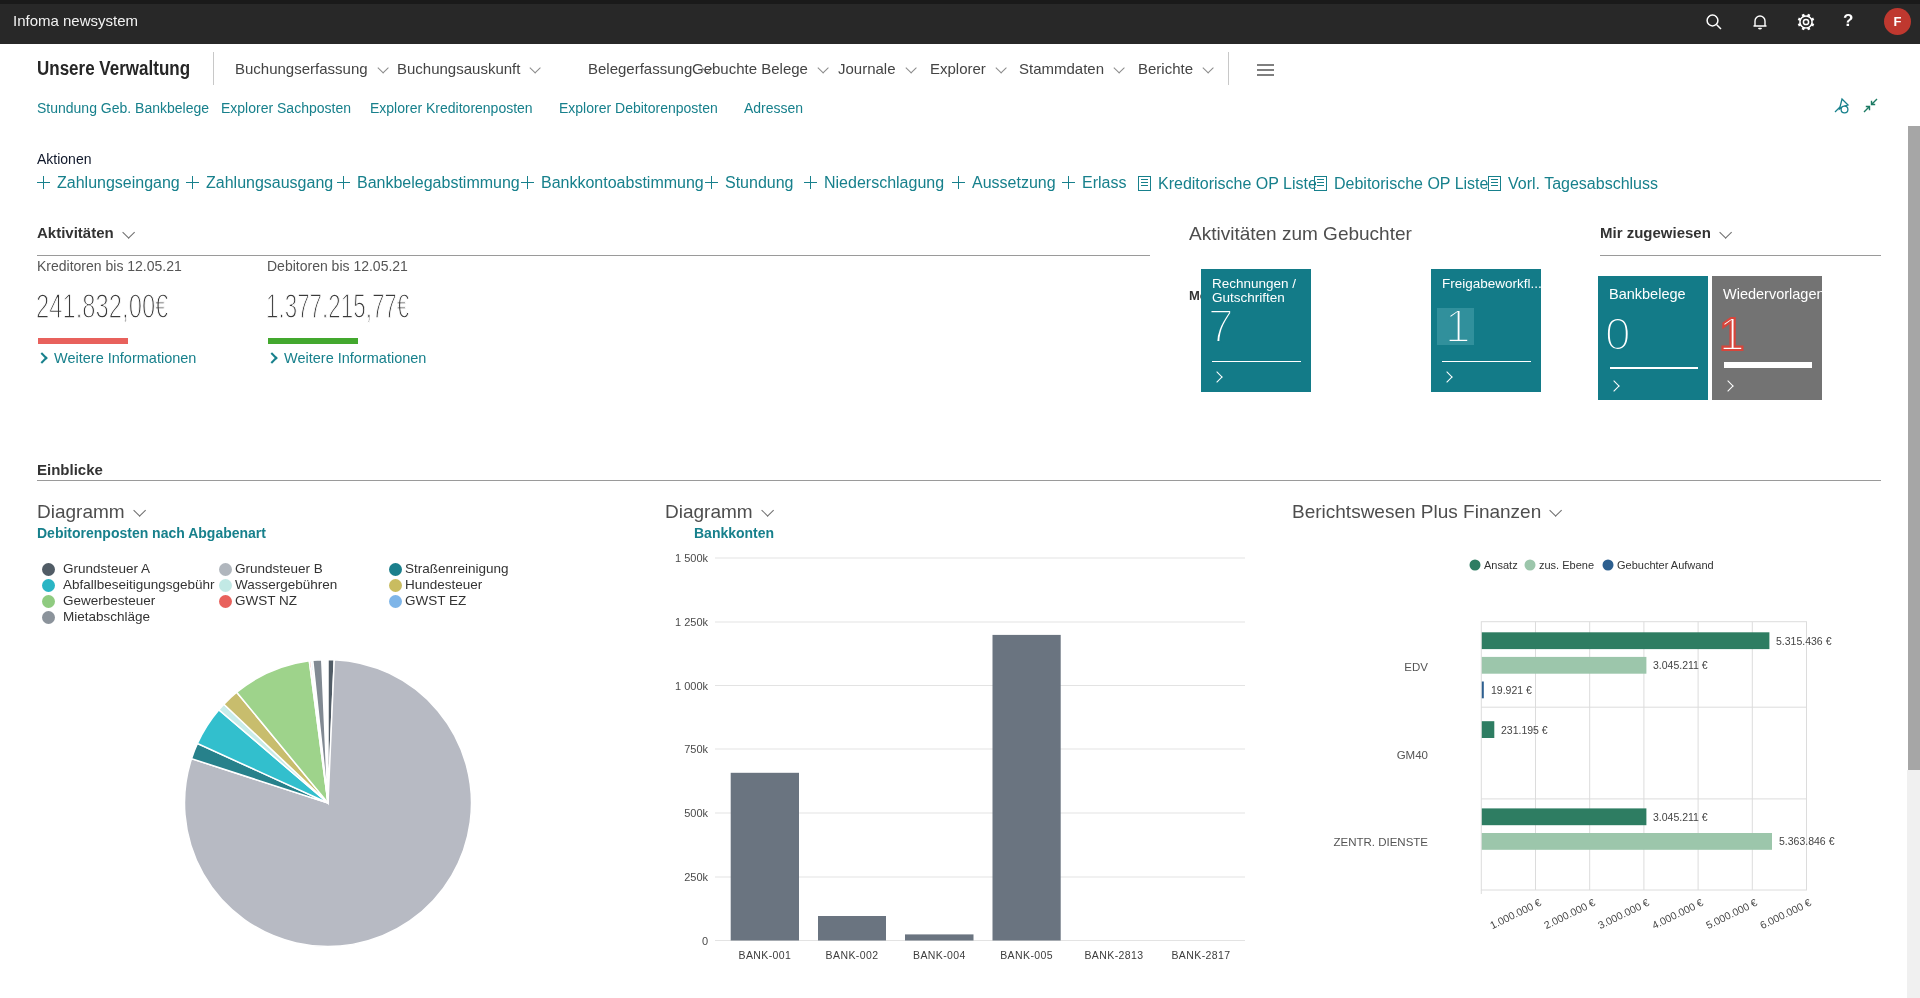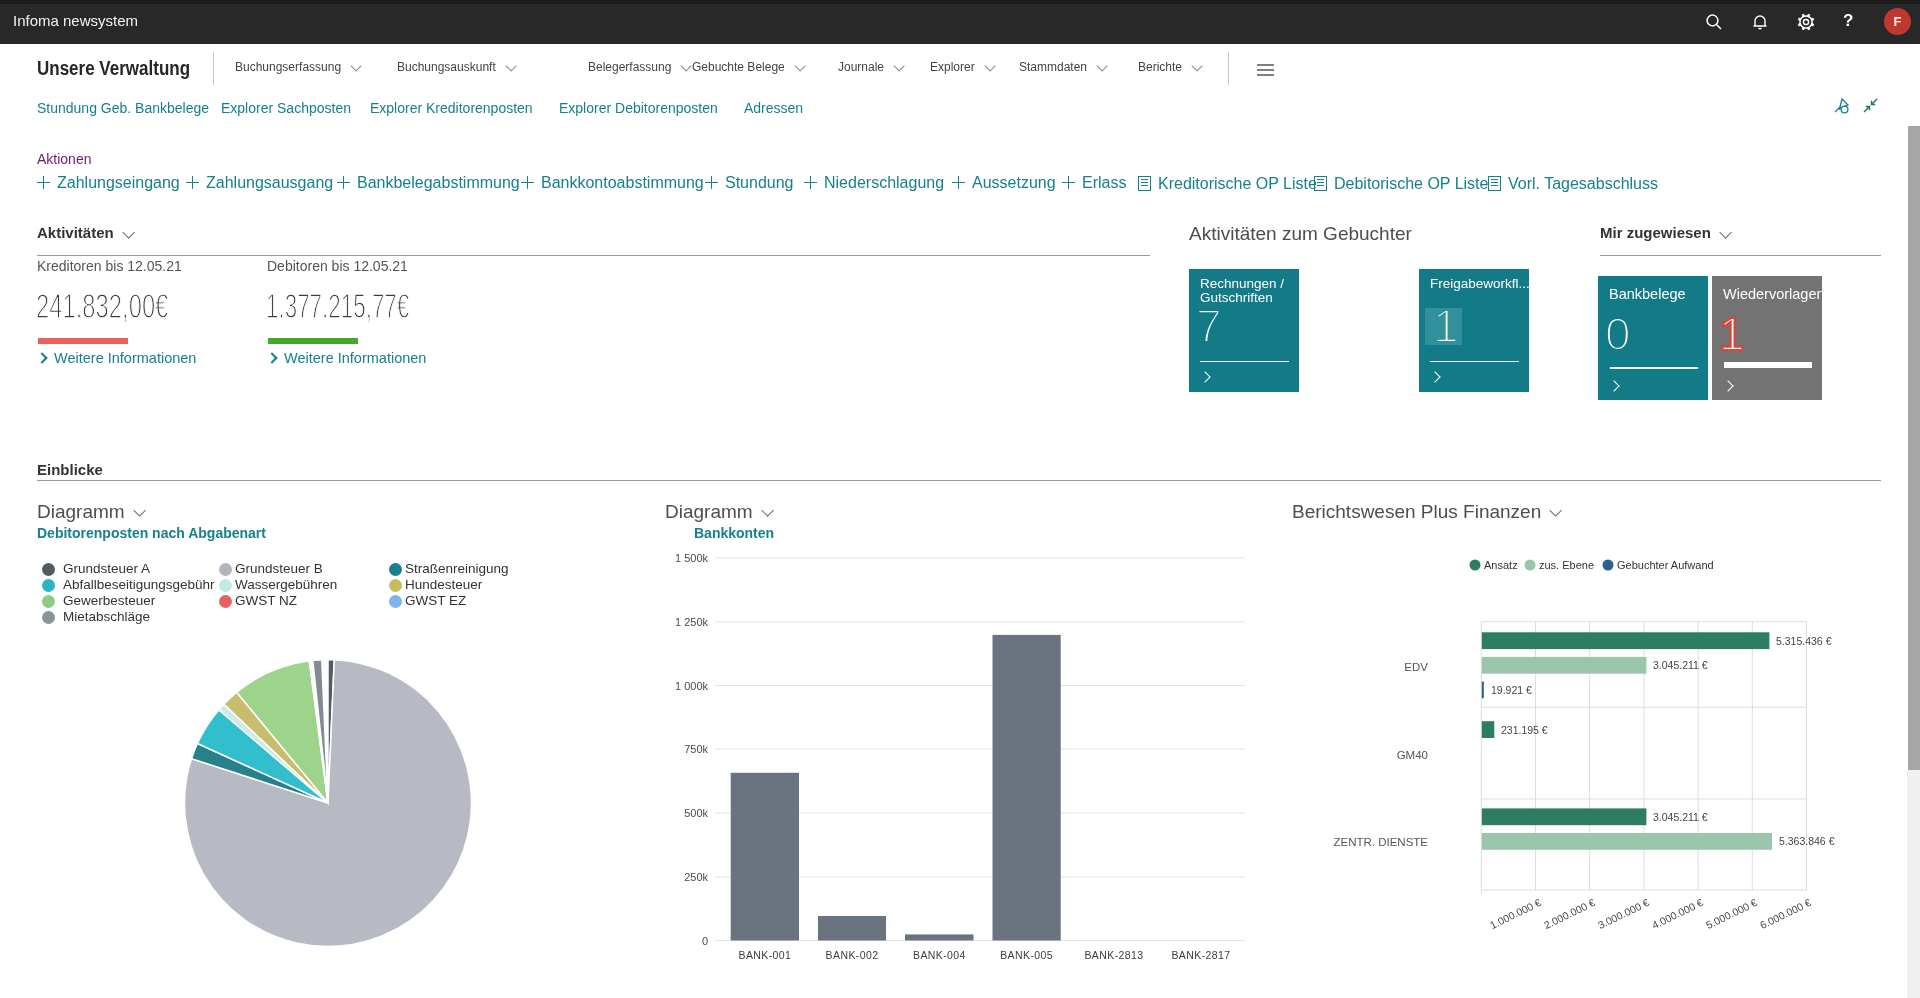--- a/index.html
+++ b/index.html
@@ -12,21 +12,21 @@
 .chev { display:inline-block; width:9px; height:9px; border-right:1.6px solid #6e6e6e; border-bottom:1.6px solid #6e6e6e; transform:rotate(45deg) translateY(-3px); margin-left:8px; vertical-align:middle; }
 svg text { font-family:"Liberation Sans", sans-serif; }
 .navitem { position:absolute; top:0; white-space:nowrap; }
 .nchev { display:inline-block; width:8px; height:8px; border-right:1.5px solid #8a8a8a; border-bottom:1.5px solid #8a8a8a; transform:rotate(45deg) translateY(-3px); margin-left:9px; vertical-align:middle; }
 .wchev { display:inline-block; width:8px; height:8px; border-right:2px solid #17808c; border-top:2px solid #17808c; transform:rotate(45deg); margin-right:8px; margin-bottom:1px; }
 .plus { position:relative; display:inline-block; width:13px; height:13px; margin-right:7px; top:1px; }
 .plus:before { content:""; position:absolute; left:0; top:5.5px; width:13px; height:1.6px; background:#17808c; }
 .plus:after { content:""; position:absolute; left:5.5px; top:0; width:1.6px; height:13px; background:#17808c; }
 .doc { position:relative; display:inline-block; width:13px; height:15px; border:1.4px solid #17808c; margin-right:7px; top:2px; }
 .doc:before { content:""; position:absolute; left:2px; top:2px; width:7px; height:1.4px; background:#17808c; box-shadow:0 3px 0 #17808c, 0 6px 0 #17808c; }
-.tile { width:110px; height:123px; background:#137b88; color:#fff; }
+.tile { width:110px; height:123px; background:#137b88; color:#fff;margin-left:12px; }
 .ttitle { margin:8px 0 0 11px; font-size:13.5px; line-height:14px; white-space:nowrap; }
 .tnum { position:absolute; left:7px; top:34px; font-size:46px; line-height:46px; -webkit-text-stroke:2.2px #137b88; }
 .numbg { position:absolute; left:6px; top:39px; width:37px; height:37px; background:#31909c; }
 .tline { position:absolute; left:11px; right:10px; top:92px; height:1px; background:#fff; }
 .tchev { position:absolute; left:12px; bottom:11px; width:8px; height:8px; border-right:1.8px solid #fff; border-top:1.8px solid #fff; transform:rotate(45deg); }
 .tile2 { width:110px; height:124px; color:#fff; }
 .t2title { margin:10px 0 0 11px; font-size:14.5px; white-space:nowrap; }
 .t2num { position:absolute; left:7px; top:35px; font-size:46px; line-height:46px; -webkit-text-stroke:2.2px #137b88; }
 .t2line { position:absolute; left:12px; right:10px; top:91px; background:#fff; }
 .ldot { width:13px; height:13px; border-radius:50%; }
@@ -58,21 +58,21 @@
         <line x1="5.8" y1="13.1" x2="3.3" y2="14.2"></line>
         <line x1="5.8" y1="8.9" x2="3.3" y2="7.8"></line>
         <line x1="8.9" y1="5.8" x2="7.8" y2="3.3"></line>
       </g>
     </svg>
 <div class="abs" style="left:1843px;top:11px;font-size:17px;font-weight:bold;color:#fff;">?</div>
 <div class="abs" style="left:1884px;top:8px;width:27px;height:27px;border-radius:50%;background:#bf382f;color:#fff;font-size:13px;font-weight:bold;text-align:center;line-height:27px;">F</div>
 
 <div class="abs" style="left:37px;top:57px;font-size:20px;font-weight:bold;color:#262626;transform:scaleX(0.85);transform-origin:left;white-space:nowrap;">Unsere Verwaltung</div>
 <div class="abs" style="left:213px;top:52px;width:1px;height:33px;background:#c8c8c8;"></div>
-<div class="abs" id="navrow" style="left:0;top:60px;width:1300px;height:22px;font-size:12px;color:#444;">
+<div class="abs" id="navrow" style="left:0;top:60px;width:1300px;height:22px;font-size:15px;color:#444;">
   <span class="navitem" style="left:235px;">Buchungserfassung<span class="nchev"></span></span>
   <span class="navitem" style="left:397px;">Buchungsauskunft<span class="nchev"></span></span>
   <span class="navitem" style="left:588px;">Belegerfassung<span class="nchev"></span></span>
   <span class="navitem" style="left:692px;">Gebuchte Belege<span class="nchev"></span></span>
   <span class="navitem" style="left:838px;">Journale<span class="nchev"></span></span>
   <span class="navitem" style="left:930px;">Explorer<span class="nchev"></span></span>
   <span class="navitem" style="left:1019px;">Stammdaten<span class="nchev"></span></span>
   <span class="navitem" style="left:1138px;">Berichte<span class="nchev"></span></span>
 </div>
 <div class="abs" style="left:1228px;top:52px;width:1px;height:33px;background:#c8c8c8;"></div>
@@ -89,21 +89,21 @@
 </div>
 <svg class="abs" style="left:1833px;top:97px;" width="17" height="17" viewBox="0 0 17 17">
       <path d="M9 2 L15 8 L12 9 L13.5 13 L11 14 L9.5 10 L6.5 12 Z" fill="none" stroke="#17808c" stroke-width="1.3"></path>
       <path d="M2 15 L7 10" stroke="#17808c" stroke-width="1.3"></path>
       <circle cx="11.5" cy="12.5" r="3.4" fill="#fff" stroke="#17808c" stroke-width="1.3"></circle>
     </svg>
 <svg class="abs" style="left:1862px;top:97px;" width="17" height="17" viewBox="0 0 17 17">
       <path d="M15 2 L9.5 7.5 M9.5 3.8 V7.5 H13.2 M2 15 L7.5 9.5 M7.5 13.2 V9.5 H3.8" fill="none" stroke="#1c7a63" stroke-width="1.4"></path>
     </svg>
 
-<div class="abs" style="left:37px;top:151px;font-size:14px;color:#701a75;">Aktionen</div>
+<div class="abs" style="left:37px;top:151px;font-size:14px;color:#0f172a;">Aktionen</div>
 <div class="abs" id="actrow" style="left:0;top:174px;width:1700px;height:22px;font-size:16px;color:#17808c;">
   <span class="navitem" style="left:37px;"><span class="plus"></span>Zahlungseingang</span>
   <span class="navitem" style="left:186px;"><span class="plus"></span>Zahlungsausgang</span>
   <span class="navitem" style="left:337px;"><span class="plus"></span>Bankbelegabstimmung</span>
   <span class="navitem" style="left:521px;"><span class="plus"></span>Bankkontoabstimmung</span>
   <span class="navitem" style="left:705px;"><span class="plus"></span>Stundung</span>
   <span class="navitem" style="left:804px;"><span class="plus"></span>Niederschlagung</span>
   <span class="navitem" style="left:952px;"><span class="plus"></span>Aussetzung</span>
   <span class="navitem" style="left:1062px;"><span class="plus"></span>Erlass</span>
   <span class="navitem" style="left:1138px;"><span class="doc"></span>Kreditorische OP Liste</span>

